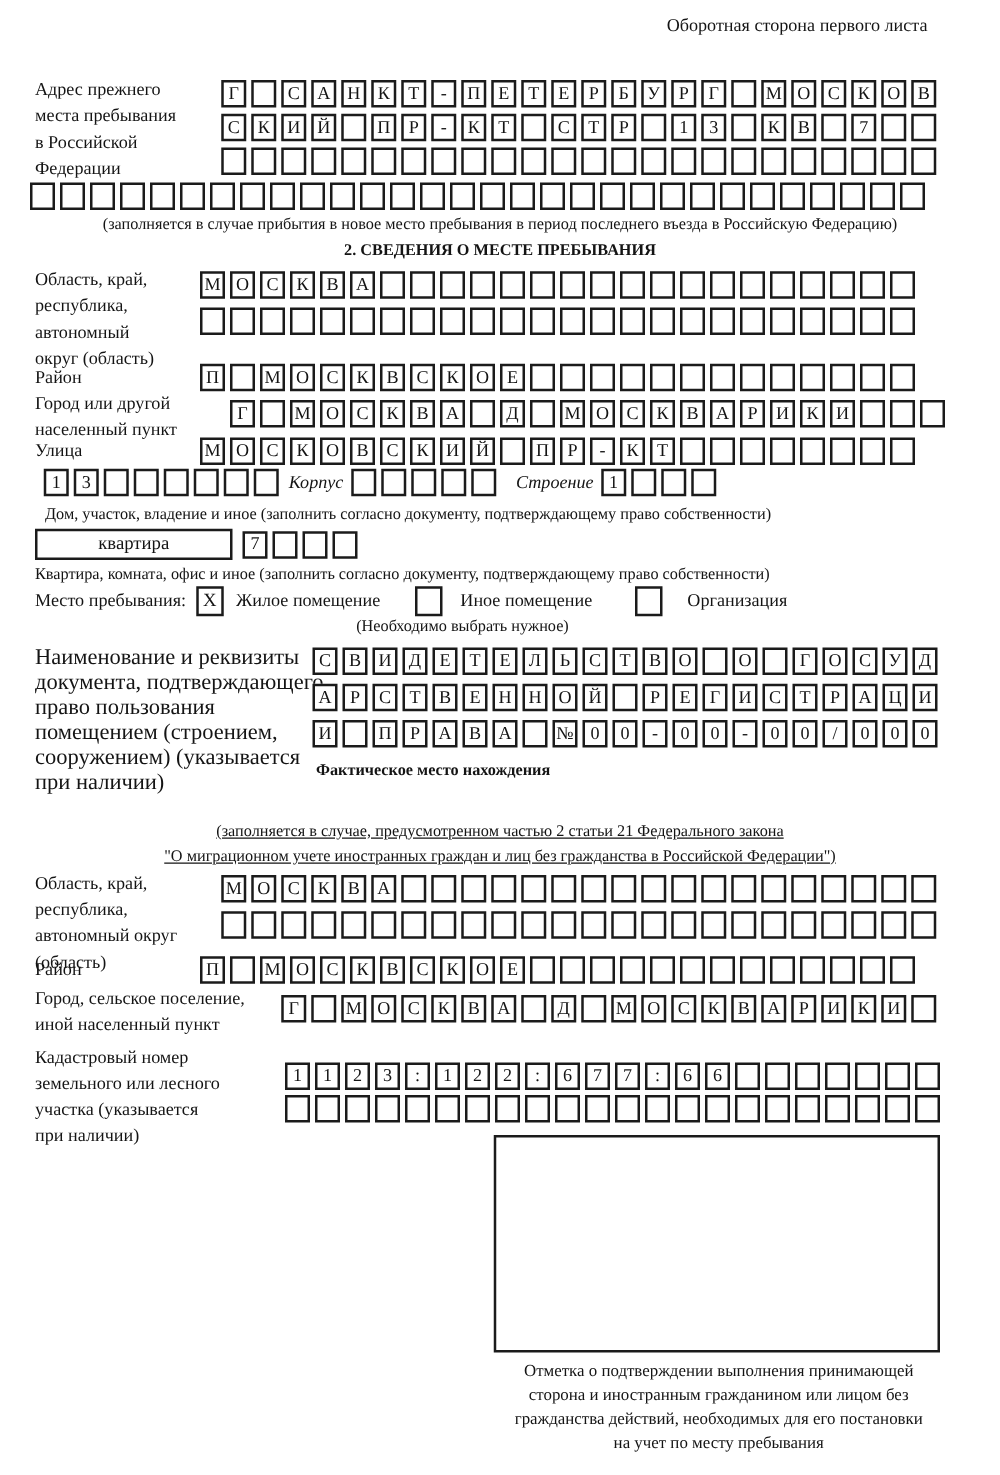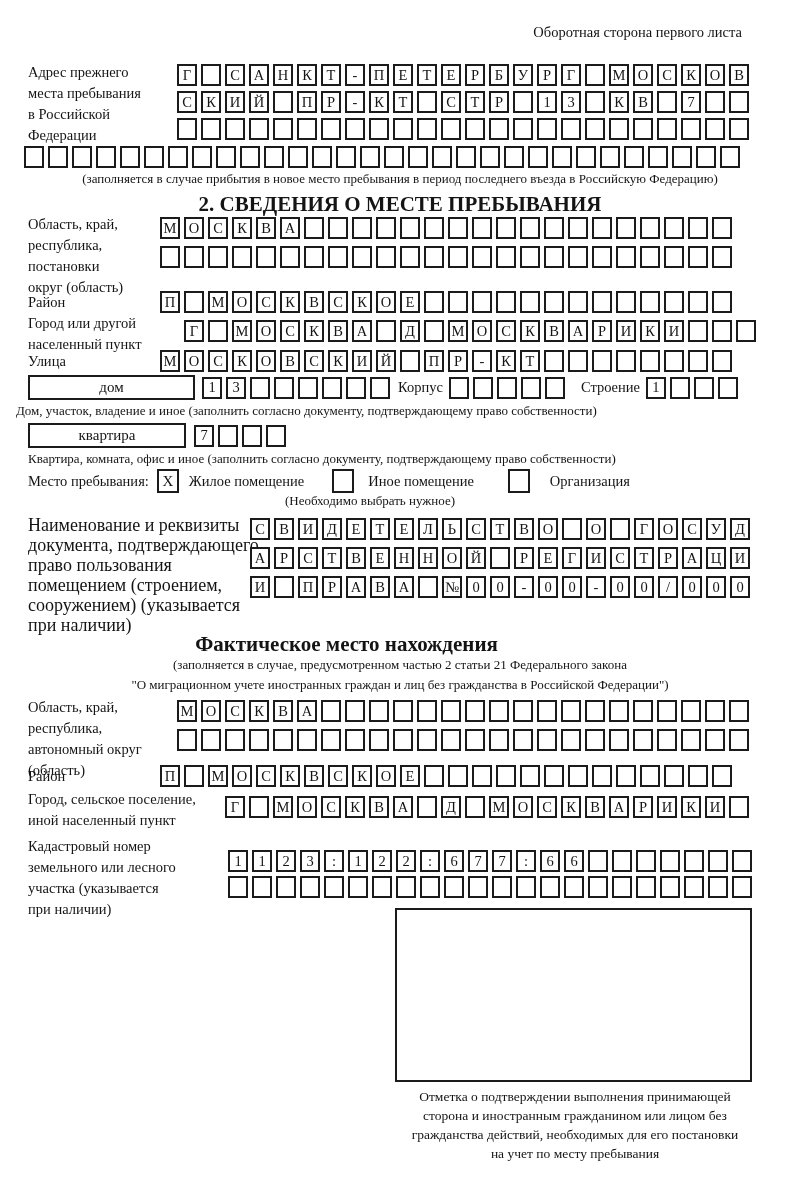--- a/index.html
+++ b/index.html
@@ -12,33 +12,33 @@
   .grid{display:flex;}
   .cell{flex:none;width:20px;height:22px;margin-right:4px;border:2px solid #1b1b1b;
         box-sizing:border-box;display:flex;align-items:center;justify-content:center;
         font-size:14.5px;background:#fff;}
   .cb{flex:none;width:22px;height:24px;border:2px solid #1b1b1b;box-sizing:border-box;
       display:flex;align-items:center;justify-content:center;font-size:15px;}
   .widebox{flex:none;border:2px solid #1b1b1b;box-sizing:border-box;display:flex;
            align-items:center;justify-content:center;font-size:15px;background:#fff;}
   .cap{font-size:13px;}
   .center{text-align:center;}
-  .title{font-weight:bold;font-size:21px;}
-  .inlbl{font-size:14.5px;margin:0 6px 0 4px;white-space:nowrap;}
+  .title{font-weight:bold;font-size:13px;}
+  .inlbl{font-size:14.5px;margin:0 6px 0 4px;white-space:nowrap;font-style:italic;}
   .flexrow{display:flex;align-items:center;}
   .markbox{border:2px solid #1b1b1b;box-sizing:border-box;background:#fff;}
   .markcap{font-size:13.5px;line-height:19px;}
-  .factcap{font-size:13px;line-height:20px;}
+  .factcap{font-size:13px;line-height:20px;text-decoration:underline;}
 </style>
 </head>
 <body>
 
 <div class="page">
 
-  <div class="abs note" style="top:24px;right:58px">Оборотная сторона первого листа</div>
+  <div class="abs note" style="top:13px;right:58px">Оборотная сторона первого листа</div>
 
   <div class="abs label" style="left:28px;top:62px">
       <div>Адрес прежнего</div>
       <div>места пребывания</div>
       <div>в Российской</div>
       <div>Федерации</div>
     </div>
   <div class="abs grid" style="left:177px;top:64px">
       <span class="cell">Г</span>
       <span class="cell"></span>
@@ -149,21 +149,21 @@
       <span class="cell"></span>
       <span class="cell"></span>
     </div>
   <div class="abs cap center" style="left:0;top:171px;width:800px">(заполняется в случае прибытия в новое место пребывания в период последнего въезда в Российскую Федерацию)</div>
 
   <div class="abs title center" style="left:0;top:192px;width:800px">2. СВЕДЕНИЯ О МЕСТЕ ПРЕБЫВАНИЯ</div>
 
   <div class="abs label" style="left:28px;top:214px">
       <div>Область, край,</div>
       <div>республика,</div>
-      <div>постановки</div>
+      <div>автономный</div>
       <div>округ (область)</div>
     </div>
   <div class="abs grid" style="left:160px;top:217px">
       <span class="cell">М</span>
       <span class="cell">О</span>
       <span class="cell">С</span>
       <span class="cell">К</span>
       <span class="cell">В</span>
       <span class="cell">А</span>
       <span class="cell"></span>
@@ -293,21 +293,20 @@
       <span class="cell"></span>
       <span class="cell"></span>
       <span class="cell"></span>
       <span class="cell"></span>
       <span class="cell"></span>
       <span class="cell"></span>
       <span class="cell"></span>
     </div>
 
   <div class="abs flexrow" style="left:28px;top:375px">
-    <div class="widebox" style="width:167px;height:25px">дом</div>
     <div class="grid" style="margin-left:7px">
         <span class="cell">1</span>
         <span class="cell">3</span>
         <span class="cell"></span>
         <span class="cell"></span>
         <span class="cell"></span>
         <span class="cell"></span>
         <span class="cell"></span>
         <span class="cell"></span>
       </div>
@@ -320,21 +319,21 @@
         <span class="cell"></span>
       </div>
     <span class="inlbl" style="margin-left:12px">Строение</span>
     <div class="grid">
         <span class="cell">1</span>
         <span class="cell"></span>
         <span class="cell"></span>
         <span class="cell"></span>
       </div>
   </div>
-  <div class="abs cap" style="left:16px;top:403px">Дом, участок, владение и иное (заполнить согласно документу, подтверждающему право собственности)</div>
+  <div class="abs cap" style="left:36px;top:403px">Дом, участок, владение и иное (заполнить согласно документу, подтверждающему право собственности)</div>
 
   <div class="abs flexrow" style="left:28px;top:423px">
     <div class="widebox" style="width:158px;height:25px">квартира</div>
     <div class="grid" style="margin-left:8px">
         <span class="cell">7</span>
         <span class="cell"></span>
         <span class="cell"></span>
         <span class="cell"></span>
       </div>
   </div>
@@ -422,21 +421,21 @@
       <span class="cell">0</span>
       <span class="cell">-</span>
       <span class="cell">0</span>
       <span class="cell">0</span>
       <span class="cell">/</span>
       <span class="cell">0</span>
       <span class="cell">0</span>
       <span class="cell">0</span>
     </div>
 
-  <div class="abs title center" style="left:0;top:632px;width:693px">Фактическое место нахождения</div>
+  <div class="abs title center" style="left:0;top:608px;width:693px">Фактическое место нахождения</div>
   <div class="abs factcap center" style="left:0;top:655px;width:800px">
       <div>(заполняется в случае, предусмотренном частью 2 статьи 21 Федерального закона</div>
       <div>"О миграционном учете иностранных граждан и лиц без гражданства в Российской Федерации")</div>
     </div>
 
   <div class="abs label" style="left:28px;top:697px">
       <div>Область, край,</div>
       <div>республика,</div>
       <div>автономный округ</div>
       <div>(область)</div>

